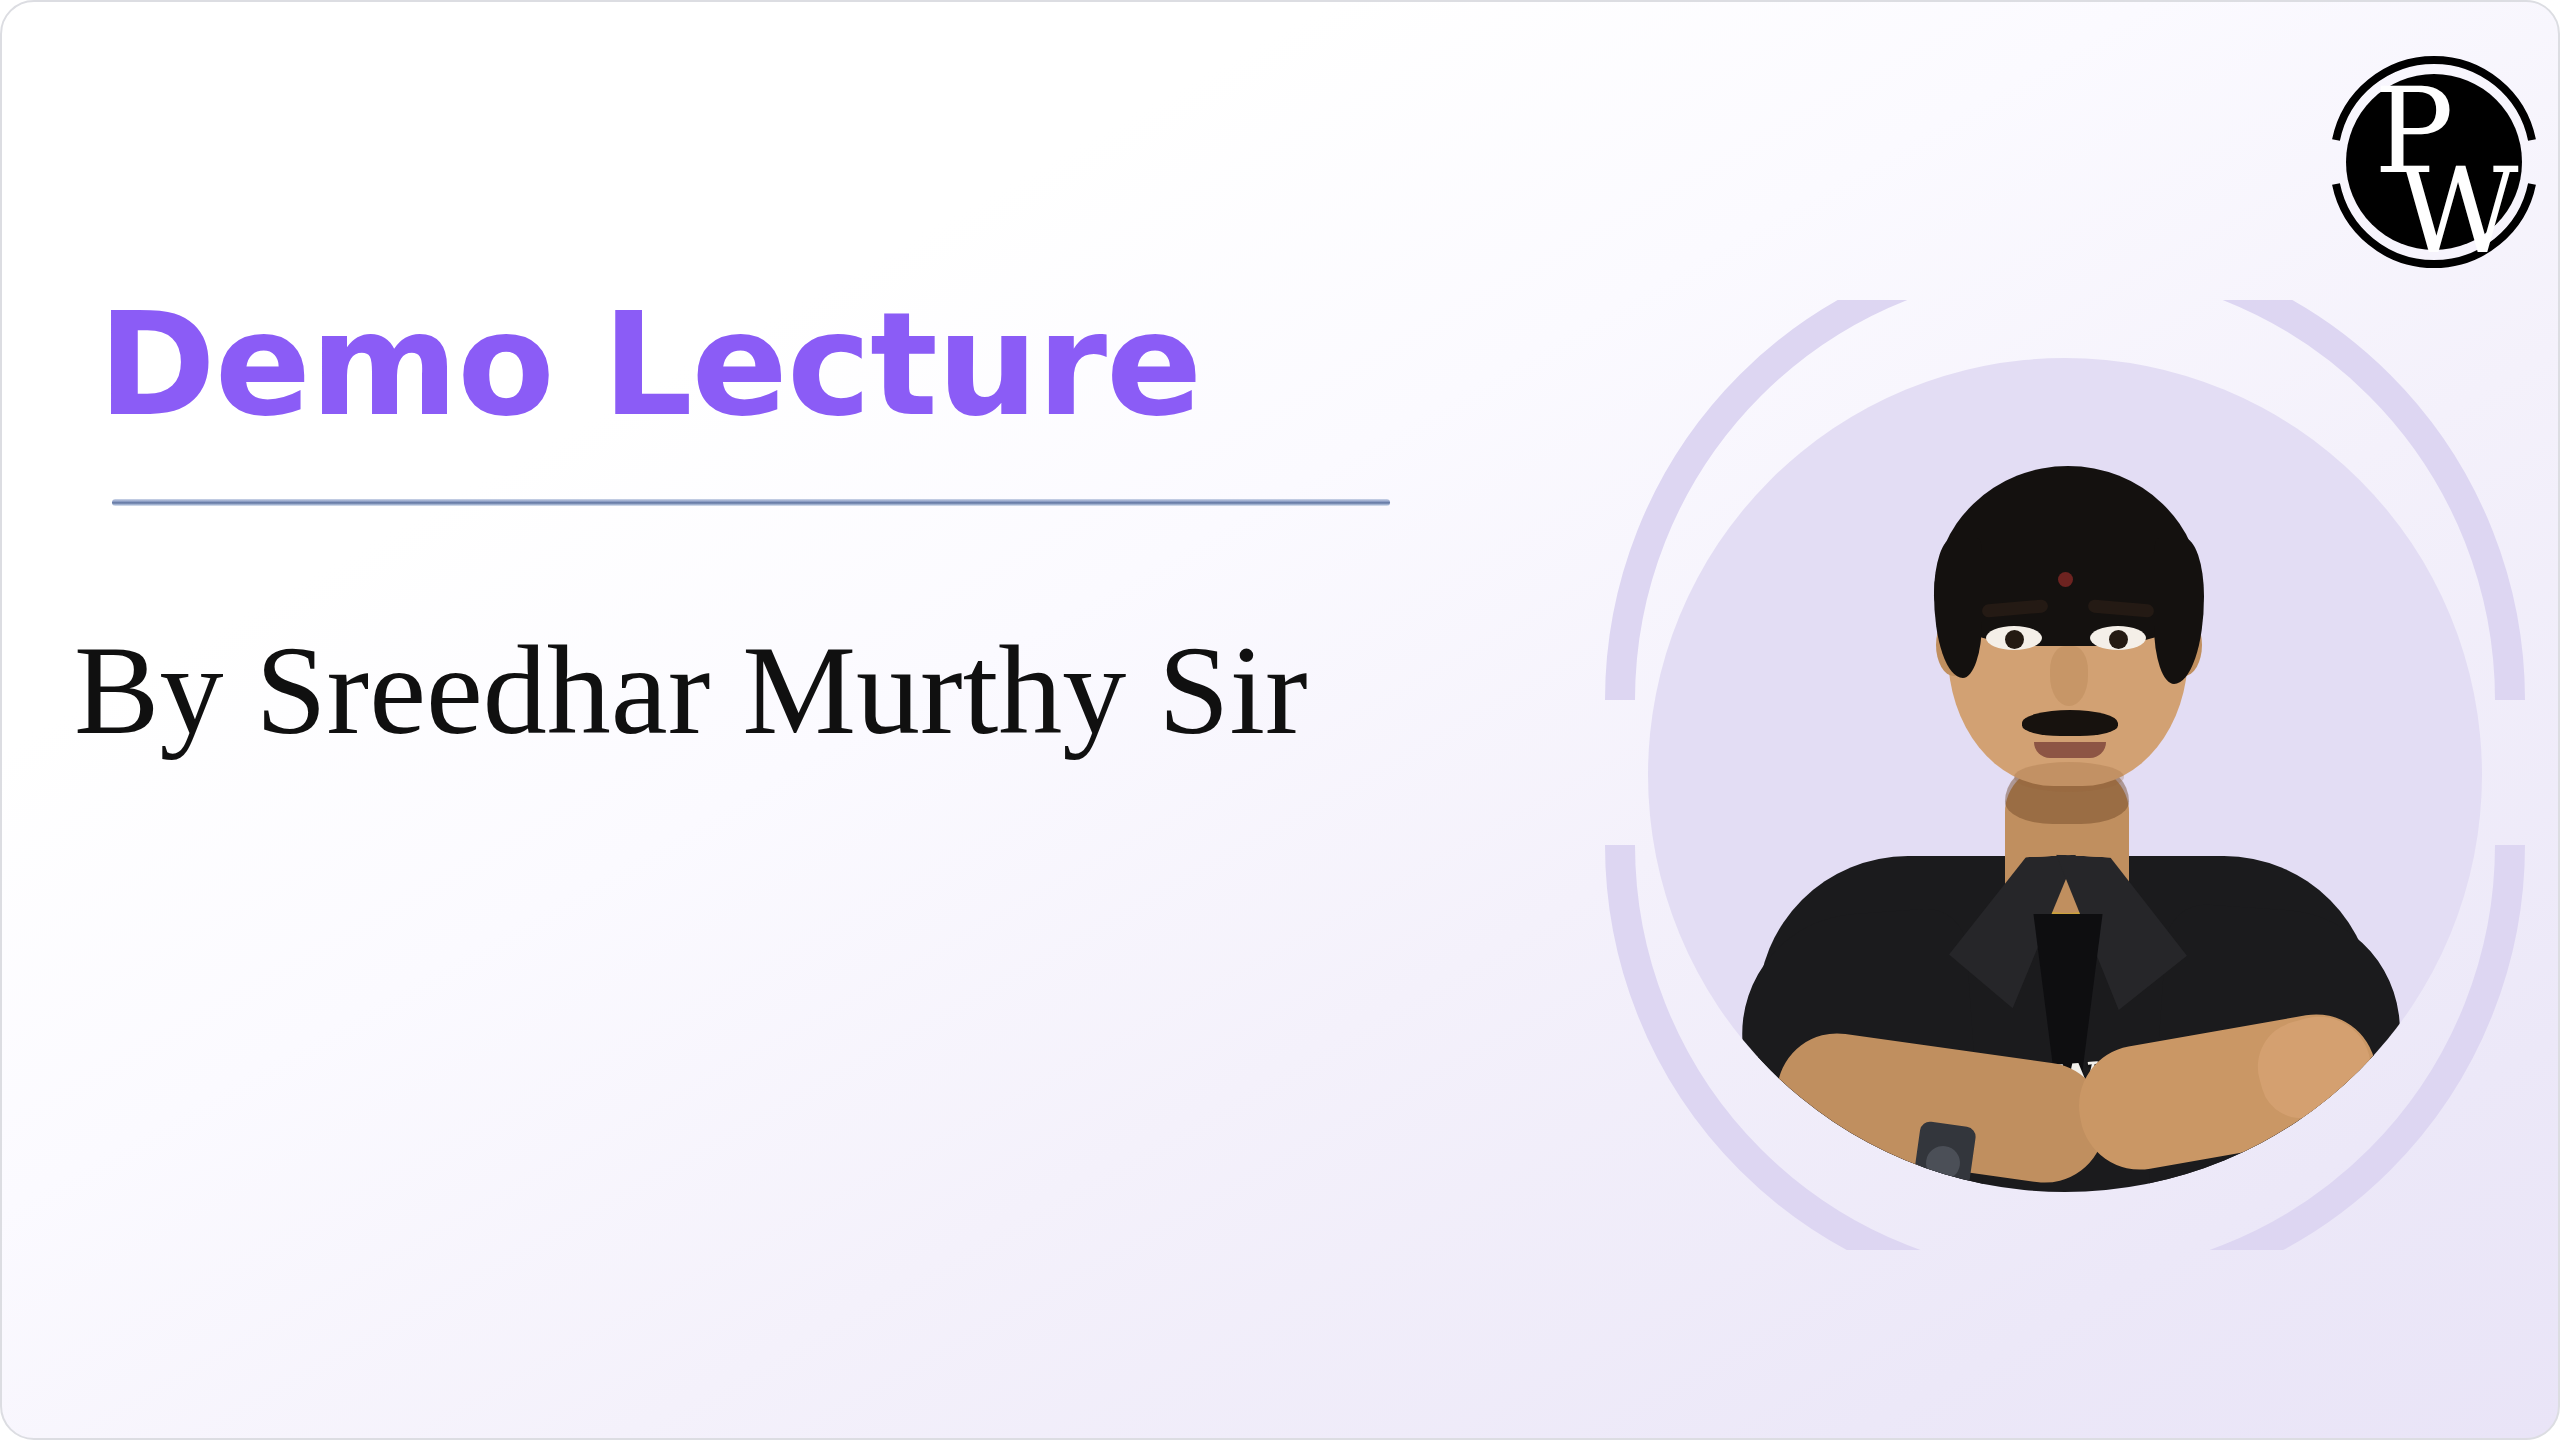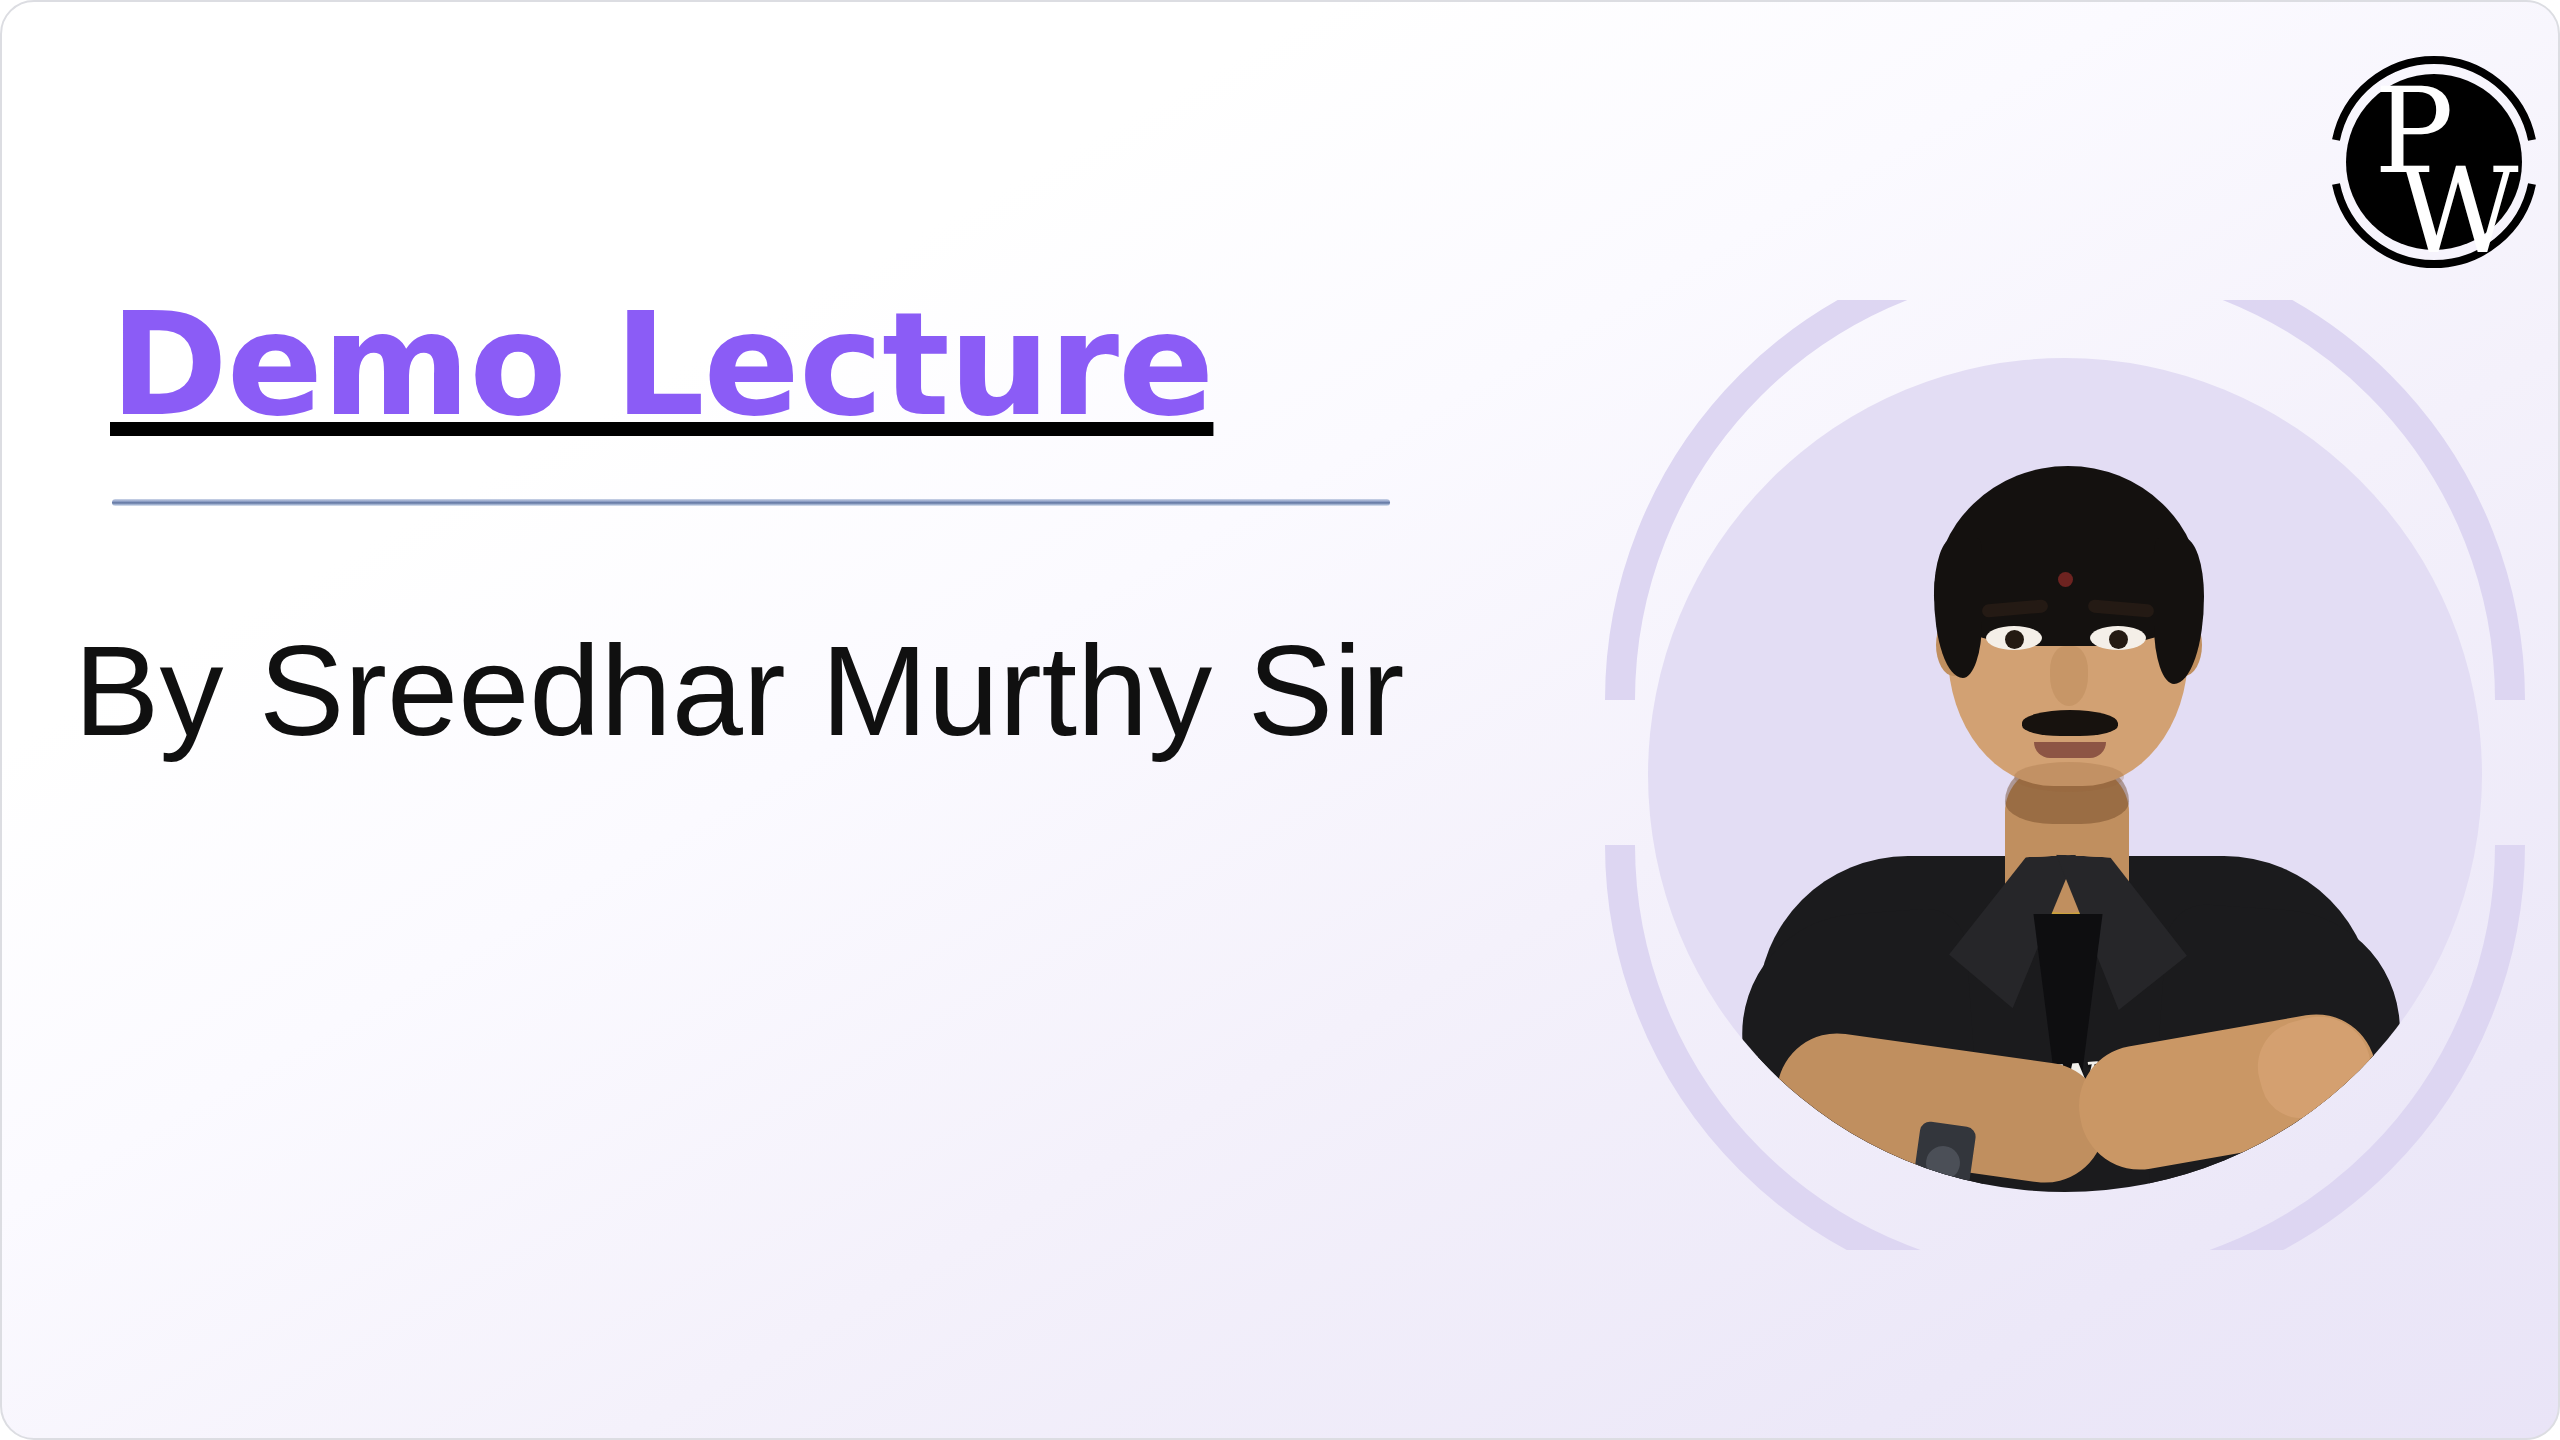--- a/index.html
+++ b/index.html
@@ -24,23 +24,22 @@
         #ffffff 26%,
         #fbfaff 42%,
         #f4f1fb 62%,
         #ece8f8 86%,
         #e9e4f7 100%);
   }
 
   
   #headline-block {
     position:absolute;
-    left:108px; top:288px;
+    left:96px; top:288px;
     width:1320px;
-    text-decoration:underline;
   }
 
   #page-title {
     font-family:"DejaVu Sans", sans-serif;
     font-weight:700;
     font-size:142px;
     line-height:1.06;
     letter-spacing:-1px;
     color:#8b5cf6;
     white-space:nowrap;
@@ -55,21 +54,21 @@
       #cdd6ea 0%,
       #8d9ec4 35%,
       #5f749f 55%,
       #9fb0cf 78%,
       #e2e8f3 100%);
   }
 
   #presenter-line {
     position:absolute;
     left:72px; top:616px;
-    font-family:Liberation Sans, sans-serif;
+    font-family:Liberation Serif, serif;
     font-weight:400;
     font-size:128px;
     line-height:1.14;
     letter-spacing:0px;
     color:#101010;
     white-space:nowrap;
   }
 
   
   #brand-logo {

